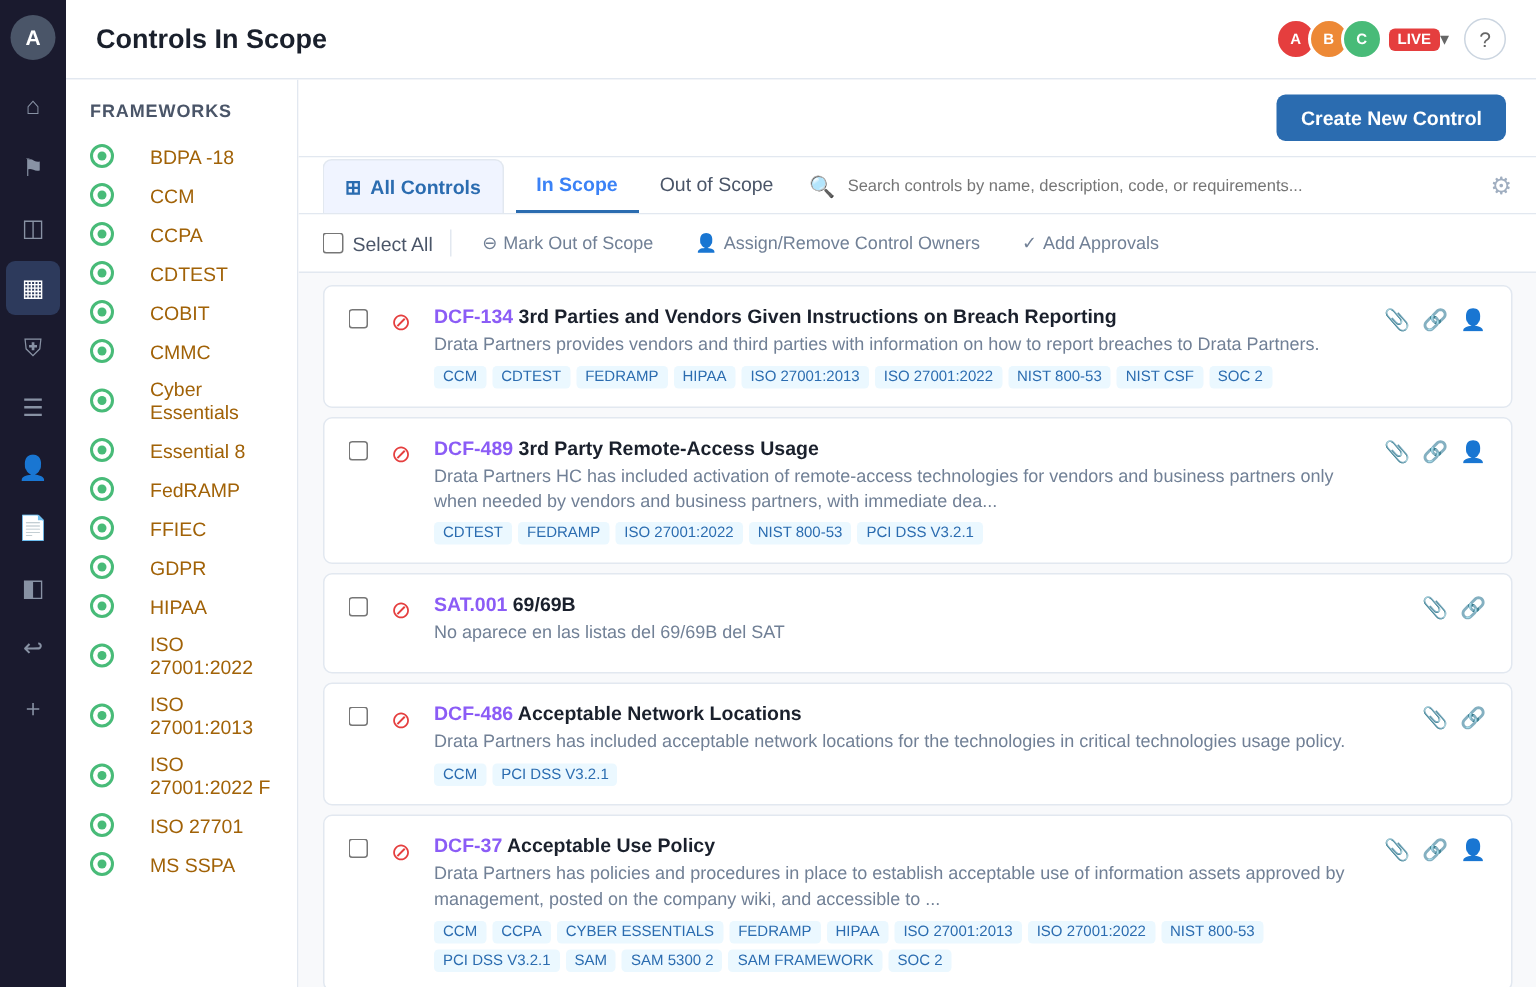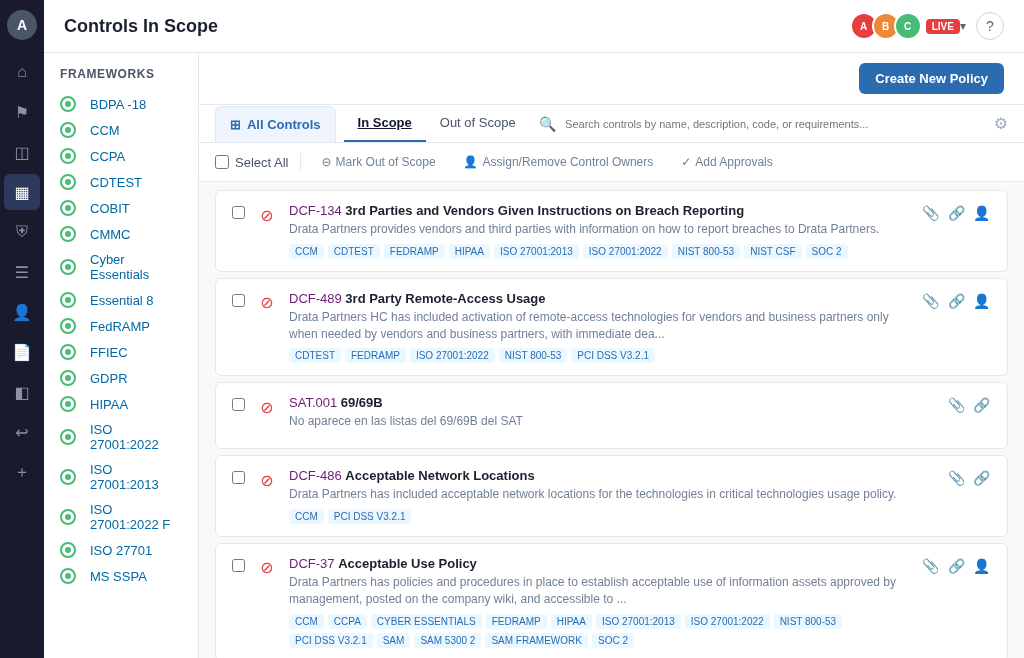--- a/index.html
+++ b/index.html
@@ -120,25 +120,25 @@
       font-size: 12px;
       font-weight: 700;
       color: #4a5568;
       padding: 0 16px 10px;
       text-transform: uppercase;
       letter-spacing: 0.05em;
     }
     .sidebar-item {
       display: flex;
       align-items: center;
-      gap: 14px;
+      gap: 24px;
       padding: 5px 16px;
       cursor: pointer;
       font-size: 13px;
-      color: #0369a1;
+      color: #a16207;
     }
     .sidebar-icon {
       width: 16px; height: 16px;
       border-radius: 50%;
       border: 2px solid #48bb78;
       display: flex; align-items: center; justify-content: center;
       flex-shrink: 0;
     }
     .sidebar-icon::after {
       content: '';
@@ -201,21 +201,21 @@
       color: #2b6cb0;
       margin-right: 8px;
     }
     .tab {
       padding: 10px 14px;
       cursor: pointer;
       font-size: 13px;
       color: #4a5568;
       border-bottom: 2px solid transparent;
     }
-    .tab.active { color: #0f172a; border-bottom-color: #2b6cb0; font-weight: 600; text-decoration: underline; }
+    .tab.active { color: #3b82f6; border-bottom-color: #2b6cb0; font-weight: 600; }
     .search-area {
       flex: 1;
       display: flex;
       align-items: center;
       gap: 8px;
       padding: 6px 10px;
     }
     .search-icon-wrap { color: #a0aec0; font-size: 14px; }
     .search-input {
       flex: 1;
@@ -285,22 +285,22 @@
       flex-shrink: 0;
       display: flex; align-items: center; justify-content: center;
     }
     .control-body { flex: 1; }
     .control-title {
       font-size: 13px;
       color: #4a5568;
       margin-bottom: 3px;
     }
     .control-title .control-id {
-      color: #701a75;
-      font-weight: 400;
+      color: #8b5cf6;
+      font-weight: 700;
     }
     .control-title .control-name {
       font-weight: 700;
       color: #1a202c;
     }
     .control-desc {
       font-size: 12px;
       color: #718096;
       margin-bottom: 6px;
       line-height: 1.4;
@@ -437,21 +437,21 @@
           <div class="sidebar-item">
             <div class="sidebar-icon"></div>
             <span>MS SSPA</span>
           </div>
         </div>
     </div>
 
     <div class="main-panel">
 
       <div class="create-bar">
-        <button class="create-btn">Create New Policy</button>
+        <button class="create-btn">Create New Control</button>
       </div>
 
       <div class="tab-bar">
         <div class="tab-all">
           <span>⊞</span>
           <span>All Controls</span>
         </div>
         <div class="tab active">In Scope</div>
         <div class="tab">Out of Scope</div>
         <div class="search-area">

